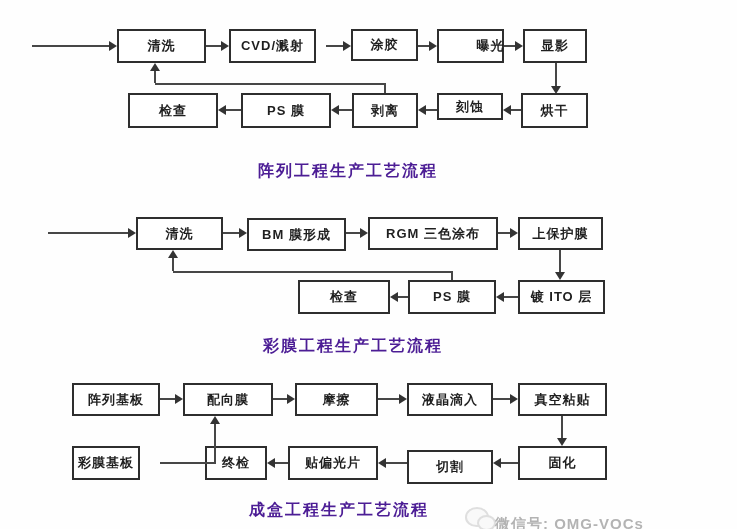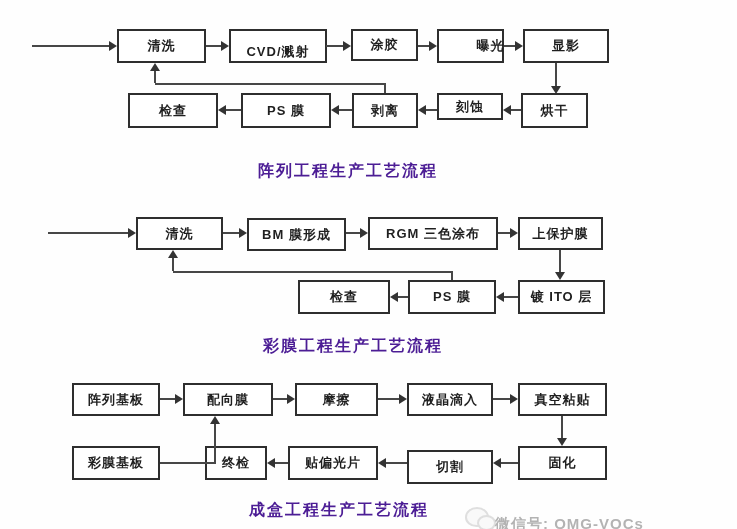--- a/index.html
+++ b/index.html
@@ -34,30 +34,30 @@
 <body>
 
 <div id="canvas">
 
   <div class="hline" style="left:32px;top:45px;width:77px;"></div>
   <div class="ah ah-r" style="left:109px;top:41px;"></div>
 
   <div class="box" style="left:117px;top:29px;width:89px;height:34px;">
       <span>清洗</span>
     </div>
-  <div class="box" style="left:229px;top:29px;width:98px;height:34px;align-items:flex-end;">
+  <div class="box" style="left:229px;top:29px;width:87px;height:34px;">
       <span>CVD/溅射</span>
     </div>
   <div class="box" style="left:351px;top:29px;width:67px;height:32px;">
       <span>涂胶</span>
     </div>
   <div class="box" style="left:437px;top:29px;width:67px;height:34px;padding-left:40px;">
       <span>曝光</span>
     </div>
-  <div class="box" style="left:523px;top:29px;width:86px;height:34px;text-align:center;">
+  <div class="box" style="left:523px;top:29px;width:64px;height:34px;text-align:center;">
       <span>显影</span>
     </div>
 
   <div class="hline" style="left:206px;top:45px;width:15px;"></div>
   <div class="ah ah-r" style="left:221px;top:41px;"></div>
   <div class="hline" style="left:326px;top:45px;width:17px;"></div>
   <div class="ah ah-r" style="left:343px;top:41px;"></div>
   <div class="hline" style="left:418px;top:45px;width:11px;"></div>
   <div class="ah ah-r" style="left:429px;top:41px;"></div>
   <div class="hline" style="left:504px;top:45px;width:11px;"></div>
@@ -167,21 +167,21 @@
   <div class="hline" style="left:273px;top:398px;width:14px;"></div>
   <div class="ah ah-r" style="left:287px;top:394px;"></div>
   <div class="hline" style="left:378px;top:398px;width:21px;"></div>
   <div class="ah ah-r" style="left:399px;top:394px;"></div>
   <div class="hline" style="left:493px;top:398px;width:17px;"></div>
   <div class="ah ah-r" style="left:510px;top:394px;"></div>
 
   <div class="vline" style="left:561px;top:416px;height:22px;"></div>
   <div class="ah ah-d" style="left:557px;top:438px;"></div>
 
-  <div class="box" style="left:72px;top:446px;width:88px;height:34px;">
+  <div class="box" style="left:72px;top:446px;width:68px;height:34px;">
       <span>彩膜基板</span>
     </div>
   <div class="box" style="left:205px;top:446px;width:62px;height:34px;">
       <span>终检</span>
     </div>
   <div class="box" style="left:288px;top:446px;width:90px;height:34px;">
       <span>贴偏光片</span>
     </div>
   <div class="box" style="left:407px;top:426px;width:86px;height:34px;margin-top:24px;">
       <span>切割</span>

